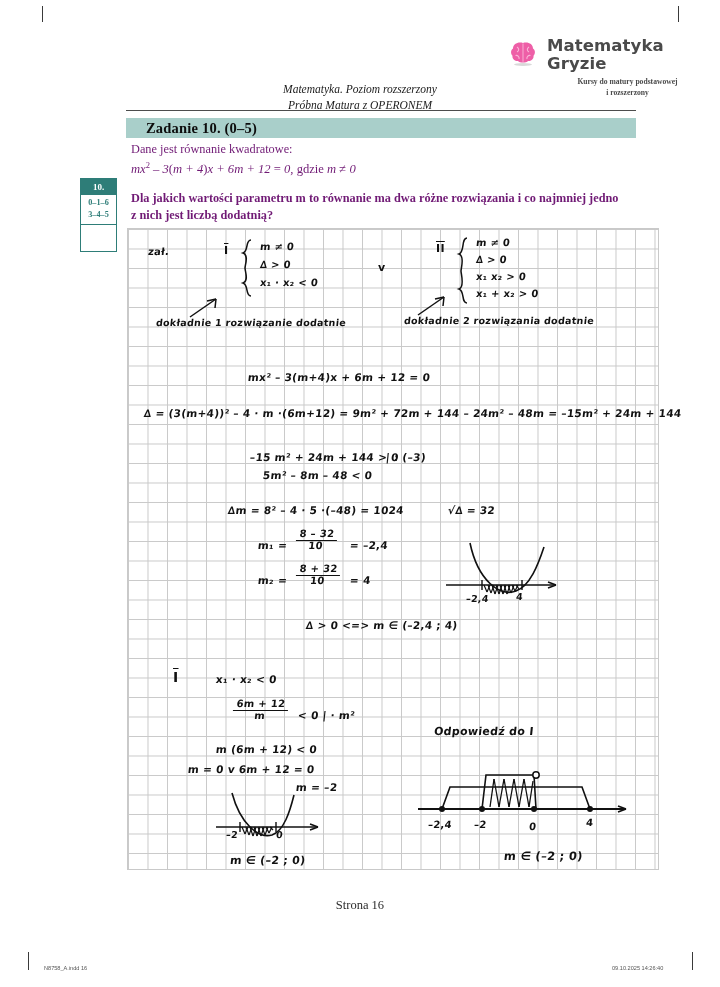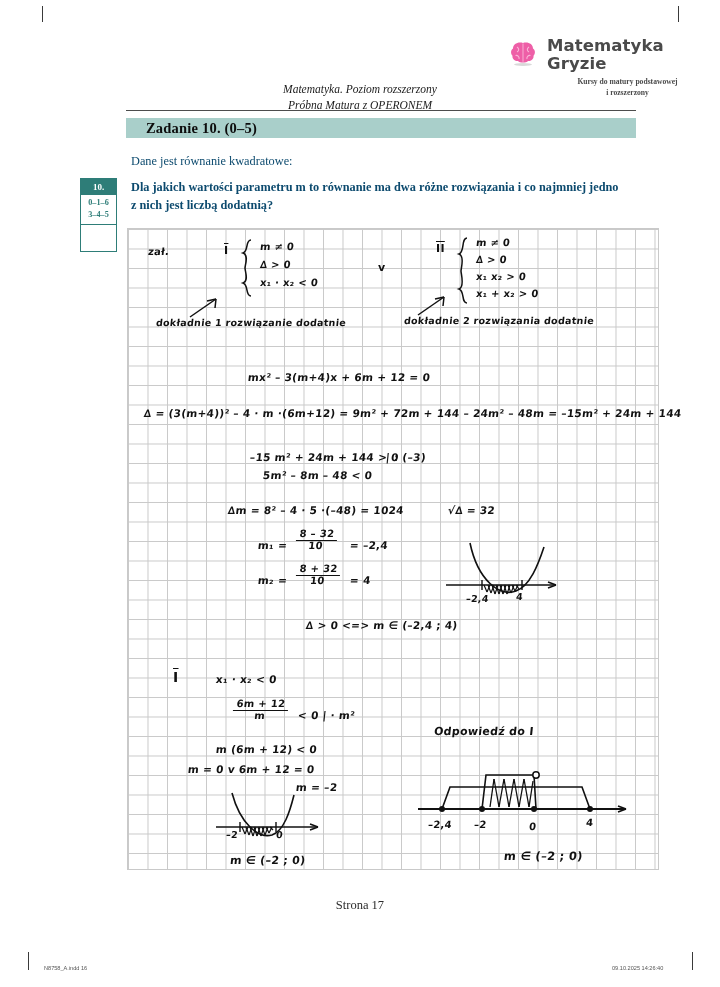--- a/index.html
+++ b/index.html
@@ -39,21 +39,21 @@
   
   .task-band{
     position:absolute;left:126px;top:118px;width:510px;height:20px;background:#a9cfca;
   }
   .task-band span{
     position:absolute;left:20px;top:2px;
     font-family:"Liberation Serif",serif;font-weight:700;font-size:14.5px;color:#0d0d0d;letter-spacing:.2px;
   }
 
   
-  .stmt{position:absolute;left:131px;top:140px;width:505px;color:#0c4a6e;margin-top:12px;}
+  .stmt{position:absolute;left:131px;top:140px;width:505px;color:#701a75;}
   .stmt .line1{font-size:12.3px;line-height:1.5;}
   .stmt .eq{font-size:12.6px;line-height:1.75;font-style:italic;}
   .stmt .eq .up{font-style:normal;}
   .stmt .q{font-size:12.3px;font-weight:700;line-height:1.42;margin-top:9px;}
   sup{font-size:.68em;vertical-align:super;}
 
   
   .scorebox{position:absolute;left:80px;top:178px;width:37px;}
   .sb-head{
     background:#2e7d78;color:#ffffff;text-align:center;
@@ -133,20 +133,23 @@
   <div>Próbna Matura z OPERONEM</div>
 </div>
 <div class="rule"></div>
 
 <div class="task-band">
   <span>Zadanie 10. (0–5)</span>
 </div>
 
 <div class="stmt">
   <div class="line1">Dane jest równanie kwadratowe:</div>
+  <div class="eq">
+    mx<sup class="up">2</sup> – 3<span class="up">(</span>m + 4<span class="up">)</span>x + 6m + 12 <span class="up">=</span> 0<span class="up">, gdzie </span>m <span class="up">≠</span> 0
+  </div>
   <div class="q">
     <div>Dla jakich wartości parametru m to równanie ma dwa różne rozwiązania i co najmniej jedno</div>
     <div>z nich jest liczbą dodatnią?</div>
   </div>
 </div>
 
 <div class="scorebox">
   <div class="sb-head">10.</div>
   <div class="sb-body">
     <div>0–1–6</div>
@@ -318,15 +321,15 @@
   </svg>
   <div class="hw sl" style="left:300px;top:590px;font-size:10px;">–2,4</div>
   <div class="hw sl" style="left:346px;top:590px;font-size:10px;">–2</div>
   <div class="hw sl" style="left:401px;top:592px;font-size:10px;">0</div>
   <div class="hw sl" style="left:458px;top:588px;font-size:10px;">4</div>
 
   <div class="hw sl" style="left:376px;top:620px;font-size:11.5px;">m ∈ (–2 ; 0)</div>
 
 </div>
 
-<div class="page-no">Strona 17</div>
+<div class="page-no">Strona 16</div>
 <div class="foot-l">N8758_A.indd  16</div>
 <div class="foot-r">09.10.2025   14:26:40</div>
 
 </body></html>

